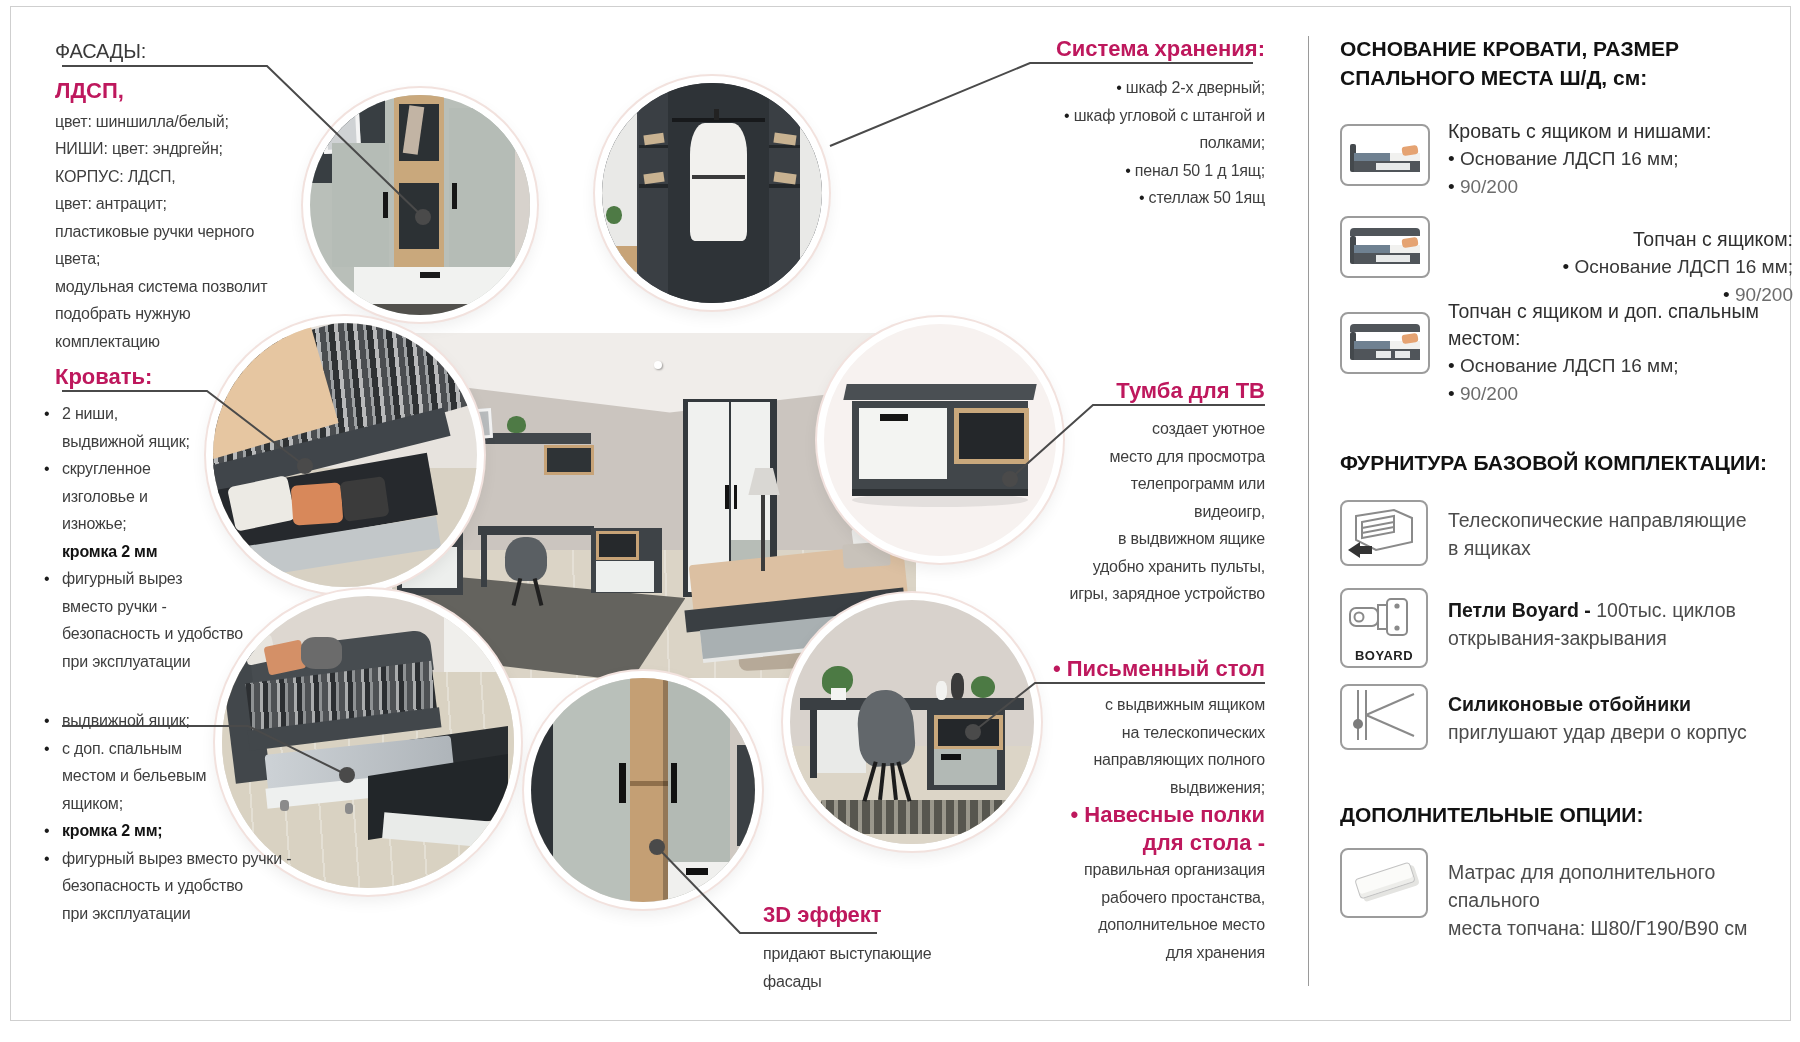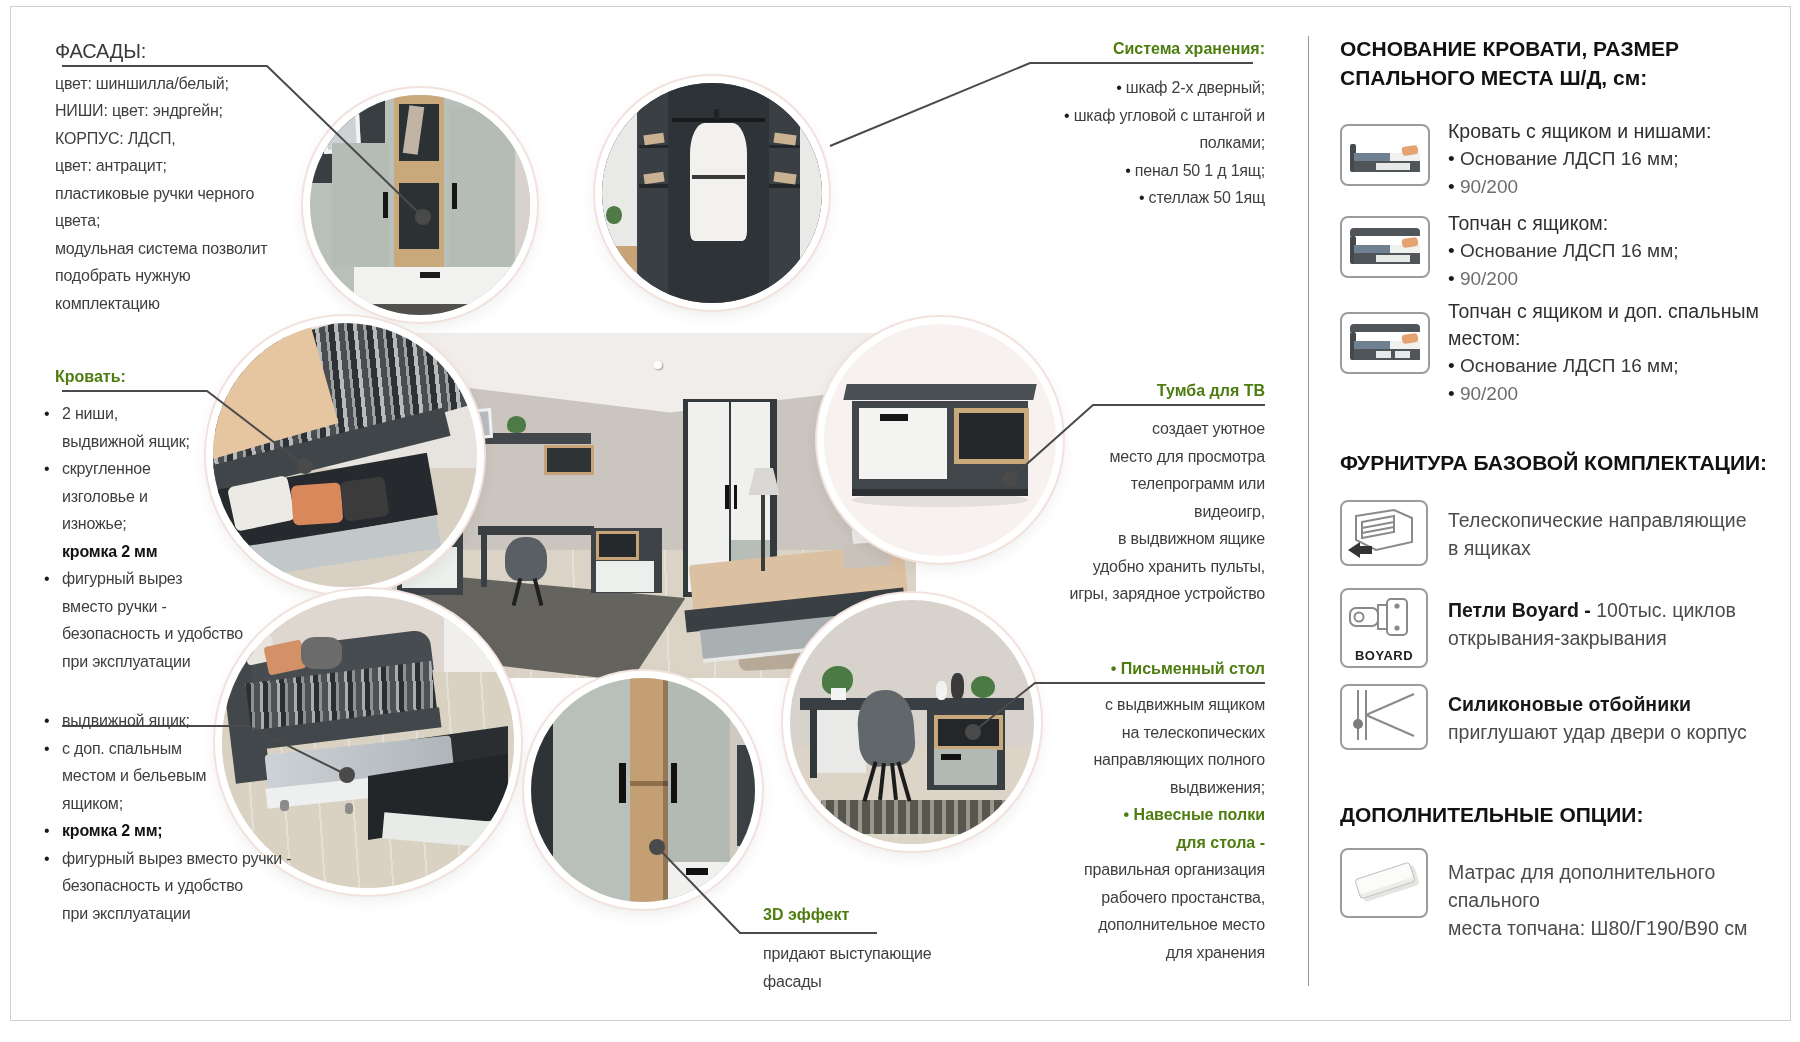--- a/index.html
+++ b/index.html
@@ -1,21 +1,21 @@
 <!DOCTYPE html>
 <html><head>
 <meta charset="utf-8">
 <style>
   html,body{margin:0;padding:0;background:#fff;}
   .page{position:relative;width:1800px;height:1042px;background:#fff;overflow:hidden;
         font-family:"Liberation Sans","DejaVu Sans",sans-serif;color:#3f3f3f;}
   .abs{position:absolute;}
   .frame{position:absolute;left:10px;top:6px;width:1779px;height:1013px;border:1px solid #cfcfcf;}
   .txt{white-space:pre-line;}
-  .h{font-weight:bold;color:#4d7c0f;font-size:16px;line-height:26px;}
+  .h{font-weight:bold;color:#be185d;font-size:22px;line-height:26px;}
   .body{font-size:16px;line-height:27.5px;color:#3e3e3e;letter-spacing:-0.2px;}
   .bbold{display:block;font-weight:bold;color:#121212;}
   .blist .bitem{position:relative;padding-left:20px;}
   .blist .bitem::before{content:"•";position:absolute;left:2px;top:0;color:#1b1b1b;}
   .ralign{text-align:right;}
   .ritem::before{content:"• ";color:#1b1b1b;}
   .leaders{position:absolute;left:0;top:0;z-index:40;pointer-events:none;}
   .leaders polyline{fill:none;stroke:#4a4a4a;stroke-width:2;}
   .leaders circle{fill:#4a4a4a;}
   .co{position:absolute;border-radius:50%;border:7px solid #fff;box-shadow:0 0 0 2px #f2e2de,0 6px 16px rgba(0,0,0,.07);
@@ -212,20 +212,21 @@
     <polyline points="62,726 248,726 347,775"></polyline>
     <circle cx="347" cy="775" r="8"></circle>
     <polyline points="877,933 740,933 657,847"></polyline>
     <circle cx="657" cy="847" r="8"></circle>
     <polyline points="1265,683 1035,683 973,732"></polyline>
     <circle cx="973" cy="732" r="8"></circle>
   </svg>
 
   <div class="tblock" style="left:55px;top:38px;width:290px;">
     <div class="body" style="font-size:20px;color:#3a3a3a;">ФАСАДЫ:</div>
+    <div class="h" style="margin-top:12px;">ЛДСП,</div>
     <div class="body txt" style="margin-top:4px;">цвет: шиншилла/белый;
 НИШИ: цвет: эндргейн;
 КОРПУС: ЛДСП,
 цвет: антрацит;
 пластиковые ручки черного
 цвета;
 модульная система позволит
 подобрать нужную
 комплектацию</div>
   </div>
@@ -320,21 +321,21 @@
 
     <div class="thumb" style="left:0;top:216px;">
       <div class="tb" style="left:8px;right:8px;top:10px;height:8px;background:#50555a;border-radius:4px 4px 0 0;"></div>
       <div class="tb" style="left:8px;bottom:12px;width:6px;height:28px;background:#44494d;border-radius:2px;"></div>
       <div class="tb" style="left:12px;right:8px;bottom:12px;height:11px;background:#50555a;"></div>
       <div class="tb" style="left:34px;bottom:14px;width:34px;height:7px;background:#e8eaea;"></div>
       <div class="tb" style="left:12px;right:8px;bottom:23px;height:8px;background:#f1f1ef;"></div>
       <div class="tb" style="left:12px;bottom:23px;width:36px;height:8px;background:#6f8191;"></div>
       <div class="tb" style="right:10px;bottom:29px;width:16px;height:9px;background:#e5a372;border-radius:3px;transform:rotate(-8deg);"></div>
     </div>
-    <div class="abs" style="left:108px;top:210px;width:345px;">
+    <div class="abs" style="left:108px;top:226px;width:345px;text-align:right;">
       <div class="pname">Топчан с ящиком:</div>
       <div class="ritem pb1"><span>Основание ЛДСП 16 мм;</span></div>
       <div class="ritem pb2"><span>90/200</span></div>
     </div>
 
     <div class="thumb" style="left:0;top:312px;">
       <div class="tb" style="left:8px;right:8px;top:10px;height:8px;background:#50555a;border-radius:4px 4px 0 0;"></div>
       <div class="tb" style="left:8px;bottom:12px;width:6px;height:28px;background:#44494d;border-radius:2px;"></div>
       <div class="tb" style="left:12px;right:8px;bottom:12px;height:11px;background:#50555a;"></div>
       <div class="tb" style="left:34px;bottom:14px;width:15px;height:7px;background:#e8eaea;"></div>

